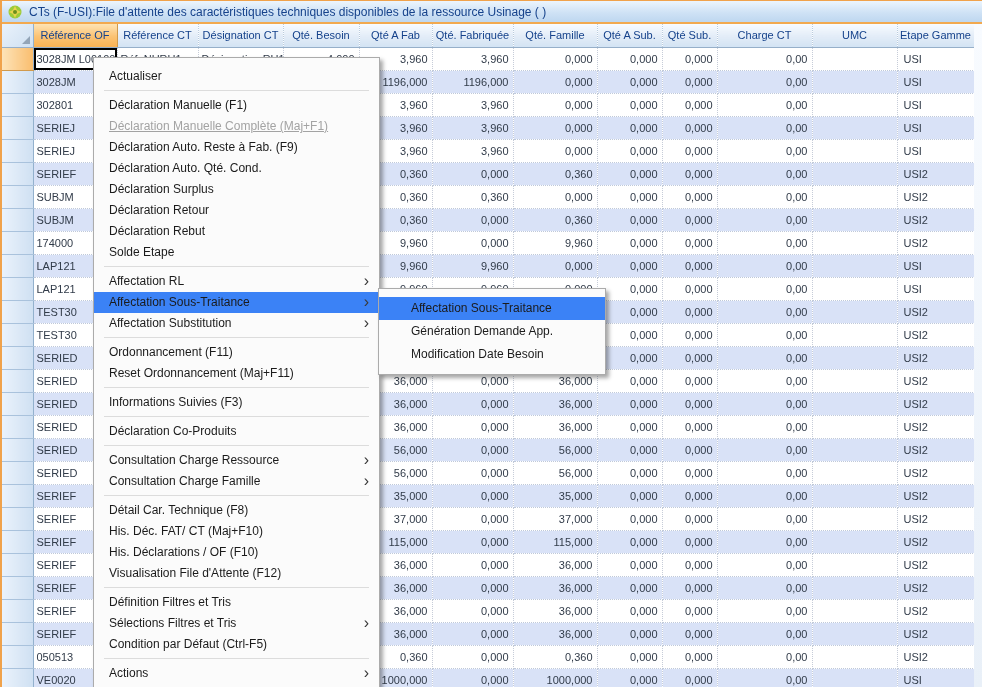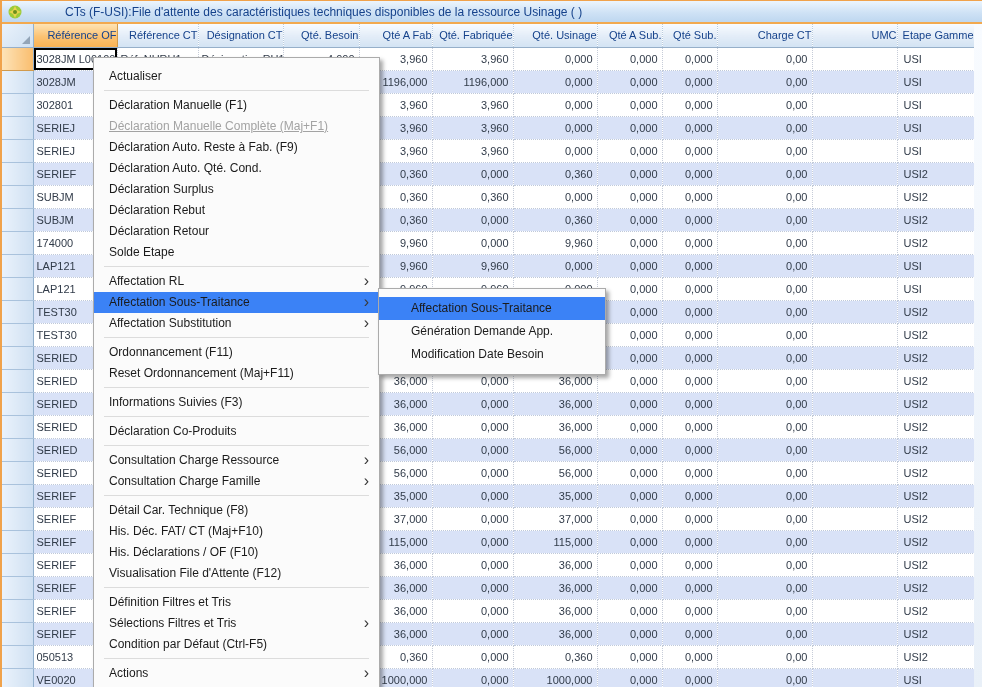--- a/index.html
+++ b/index.html
@@ -3,27 +3,27 @@
 <meta charset="utf-8">
 <style>
   *{box-sizing:border-box;margin:0;padding:0;}
   html,body{margin:0;padding:0;background:#fff;}
   .window{position:relative;width:982px;height:687px;overflow:hidden;background:#fff;
           font-family:"Liberation Sans",sans-serif;}
   .win-border-top{position:absolute;left:0;top:0;width:982px;height:1px;background:#f0a24b;z-index:60;}
   .win-border-left{position:absolute;left:0;top:0;width:2px;height:687px;background:#f0a24b;z-index:60;}
   .titlebar{position:absolute;left:0;top:1px;width:982px;height:21px;
             background:linear-gradient(#ecf5fd,#cfe2f5 55%,#bed7f0);
-            display:flex;align-items:center;padding-left:7px;z-index:10;gap:36px;}
+            display:flex;align-items:center;padding-left:7px;z-index:10;}
   .app-icon{width:16px;height:16px;margin-right:6px;display:inline-block;}
   .title-text{font-size:12px;color:#15428b;white-space:nowrap;}
 
   .gridwrap{position:absolute;left:2px;top:22px;width:972px;height:665px;overflow:hidden;z-index:1;}
   table{border-collapse:collapse;table-layout:fixed;width:972px;}
-  thead th{height:24px;font-size:11px;font-weight:normal;color:#15428b;text-align:right;
+  thead th{height:24px;font-size:11px;font-weight:normal;color:#15428b;text-align:center;
            background:linear-gradient(#f8fbff,#e2ecf7 55%,#d3e3f3);
            border-top:2px solid #f2a94f;border-bottom:1px solid #96afc9;border-right:1px dotted #b9cbdd;
            position:relative;overflow:hidden;white-space:nowrap;}
   thead th.sel{background:linear-gradient(#fde3b4,#fbc272 55%,#f9b254);border-right:1px solid #d09a4c;}
   thead th.corner{background:linear-gradient(135deg,#eaf2fb,#cfe0f2);border-right:1px solid #93b1cd;}
   .tri{position:absolute;right:3px;bottom:3px;width:0;height:0;
        border-left:8px solid transparent;border-bottom:8px solid #93a5b8;}
   tbody td{height:23px;font-size:11px;color:#313b49;background:#fff;overflow:hidden;white-space:nowrap;
            border-right:1px dotted #c6ccd8;border-bottom:1px dotted #bfc9da;}
   tr.alt td{background:#d9e2f7;}
@@ -85,21 +85,21 @@
         <tr id="hdr-row">
           <th class="corner">
             <span class="tri"></span>
           </th>
         <th class="sel">Référence OF</th>
             <th>Référence CT</th>
             <th>Désignation CT</th>
             <th>Qté. Besoin</th>
             <th>Qté A Fab</th>
             <th>Qté. Fabriquée</th>
-            <th>Qté. Usinage</th>
+            <th>Qté. Famille</th>
             <th>Qté A Sub.</th>
             <th>Qté Sub.</th>
             <th>Charge CT</th>
             <th>UMC</th>
             <th>Etape Gamme</th>
           </tr>
       </thead>
       <tbody id="tbody">
           <tr>
             <td class="rowhdr selhdr"></td>
@@ -528,22 +528,22 @@
   <div class="rightstrip"></div>
 
   <div class="menu mainmenu" id="mainmenu">
       <div class="mi"><span class="milabel">Actualiser</span></div>
       <div class="msep"></div>
       <div class="mi"><span class="milabel">Déclaration Manuelle (F1)</span></div>
       <div class="mi dis"><span class="milabel">Déclaration Manuelle Complète (Maj+F1)</span></div>
       <div class="mi"><span class="milabel">Déclaration Auto. Reste à Fab. (F9)</span></div>
       <div class="mi"><span class="milabel">Déclaration Auto. Qté. Cond.</span></div>
       <div class="mi"><span class="milabel">Déclaration Surplus</span></div>
+      <div class="mi"><span class="milabel">Déclaration Retour</span></div>
       <div class="mi"><span class="milabel">Déclaration Rebut</span></div>
-      <div class="mi"><span class="milabel">Déclaration Retour</span></div>
       <div class="mi"><span class="milabel">Solde Etape</span></div>
       <div class="msep"></div>
       <div class="mi"><span class="milabel">Affectation RL</span><span class="miarrow">›</span></div>
       <div class="mi hl"><span class="milabel">Affectation Sous-Traitance</span><span class="miarrow">›</span></div>
       <div class="mi"><span class="milabel">Affectation Substitution</span><span class="miarrow">›</span></div>
       <div class="msep"></div>
       <div class="mi"><span class="milabel">Ordonnancement (F11)</span></div>
       <div class="mi"><span class="milabel">Reset Ordonnancement (Maj+F11)</span></div>
       <div class="msep"></div>
       <div class="mi"><span class="milabel">Informations Suivies (F3)</span></div>

